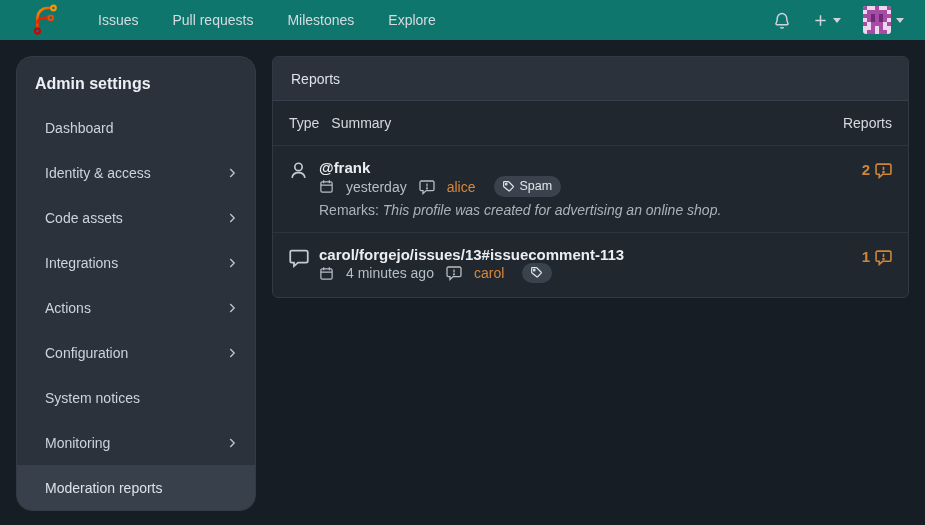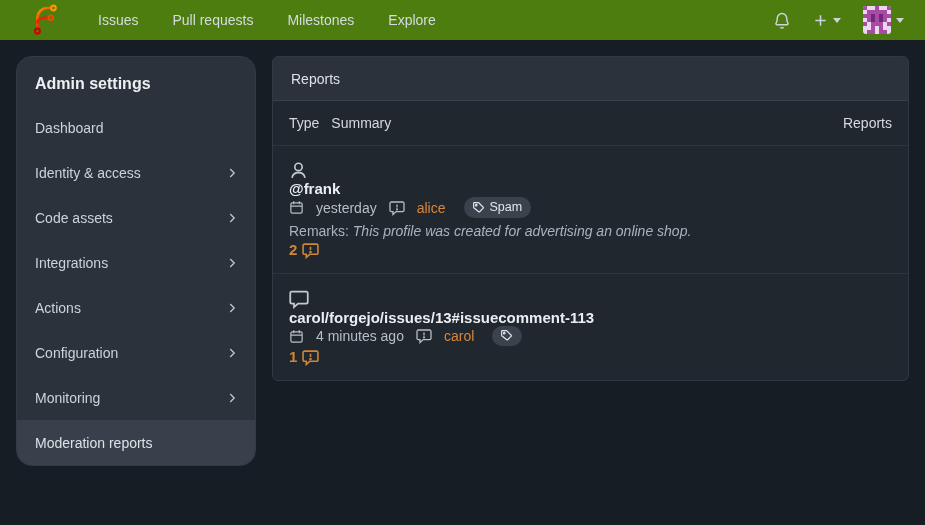--- a/index.html
+++ b/index.html
@@ -7,21 +7,21 @@
   body {
     font-family: "Liberation Sans", "DejaVu Sans", sans-serif;
     background: #171d25;
     color: #dce1e6;
     font-size: 14px;
   }
 
   
   .navbar {
     height: 40px;
-    background: #4d7c0f;
+    background: #0f766e;
     display: flex;
     align-items: center;
     padding: 0 21px 0 30px;
   }
   .logo { width: 30px; height: 32px; margin-right: 38px; flex: 0 0 auto; }
   .nav-links { display: flex; gap: 34px; }
   .nav-link { color: #d6dbe0; cursor: pointer; }
   .nav-right { margin-left: auto; display: flex; align-items: center; gap: 22px; }
   .icon-btn { display: flex; align-items: center; color: #cfd5da; cursor: pointer; gap: 5px; }
   .caret {
@@ -43,21 +43,21 @@
     overflow: hidden;
     flex: 0 0 auto;
   }
   .sidebar-title {
     font-size: 16px; font-weight: 700; color: #eceff3;
     padding: 18px 18px 12px 18px;
   }
   .menu-item {
     height: 45px;
     display: flex; align-items: center;
-    padding: 0 16px 0 18px;
+    padding: 0 16px 0 28px;
     color: #ccd3da;
     cursor: pointer;
   }
   .menu-item .chev { margin-left: auto; color: #b9c1c9; display: flex; }
   .menu-item.selected { background: #38404b; color: #dde2e7; }
 
   
   .content {
     flex: 1;
     background: #20272f;
@@ -80,21 +80,20 @@
     color: #d5dae0;
     border-bottom: 1px solid #2d343e;
   }
   .th-type { margin-right: 12px; }
   .th-reports { margin-left: auto; }
 
   .report-row {
     display: flex;
     padding: 13px 16px 14px 16px;
     border-bottom: 1px solid #2d343e;
-    flex-direction: column;
   }
   .report-row:last-child { border-bottom: none; }
   .type-cell { width: 30px; padding-top: 2px; color: #c3cad1; flex: 0 0 auto; }
   .summary-cell { flex: 1; min-width: 0; }
   .report-title { font-size: 15px; font-weight: 700; color: #eaeef2; }
   .meta-line { display: flex; align-items: center; gap: 12px; color: #b6bec6; }
   .meta-line .micon { display: flex; color: #b6bec6; }
   .reporter-link { color: #d8873b; cursor: pointer; }
   .label-badge {
     display: inline-flex; align-items: center; gap: 5px;
@@ -230,20 +229,23 @@
     </div>
     <div class="menu-item">
       <span>Configuration</span>
       <span class="chev">
           <svg width="14" height="14" viewBox="0 0 16 16" fill="none" stroke="currentColor" stroke-width="1.6">
             <path d="M6 3.5 10.5 8 6 12.5"></path>
           </svg>
         </span>
     </div>
     <div class="menu-item">
+      <span>System notices</span>
+    </div>
+    <div class="menu-item">
       <span>Monitoring</span>
       <span class="chev">
           <svg width="14" height="14" viewBox="0 0 16 16" fill="none" stroke="currentColor" stroke-width="1.6">
             <path d="M6 3.5 10.5 8 6 12.5"></path>
           </svg>
         </span>
     </div>
     <div class="menu-item selected">
       <span>Moderation reports</span>
     </div>

